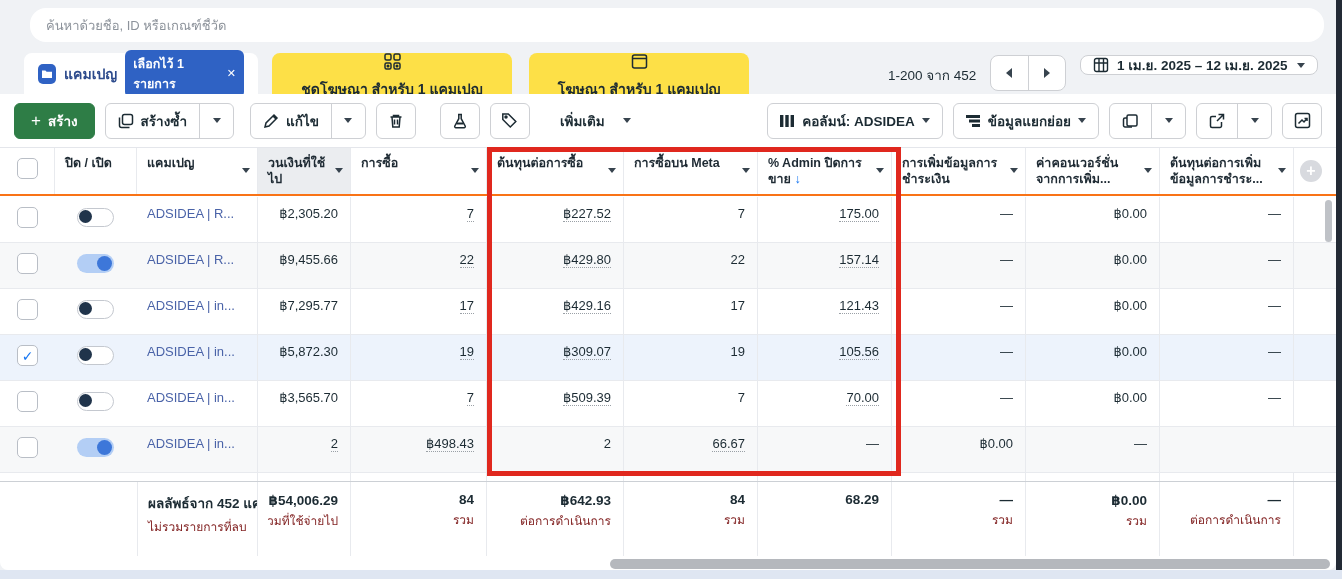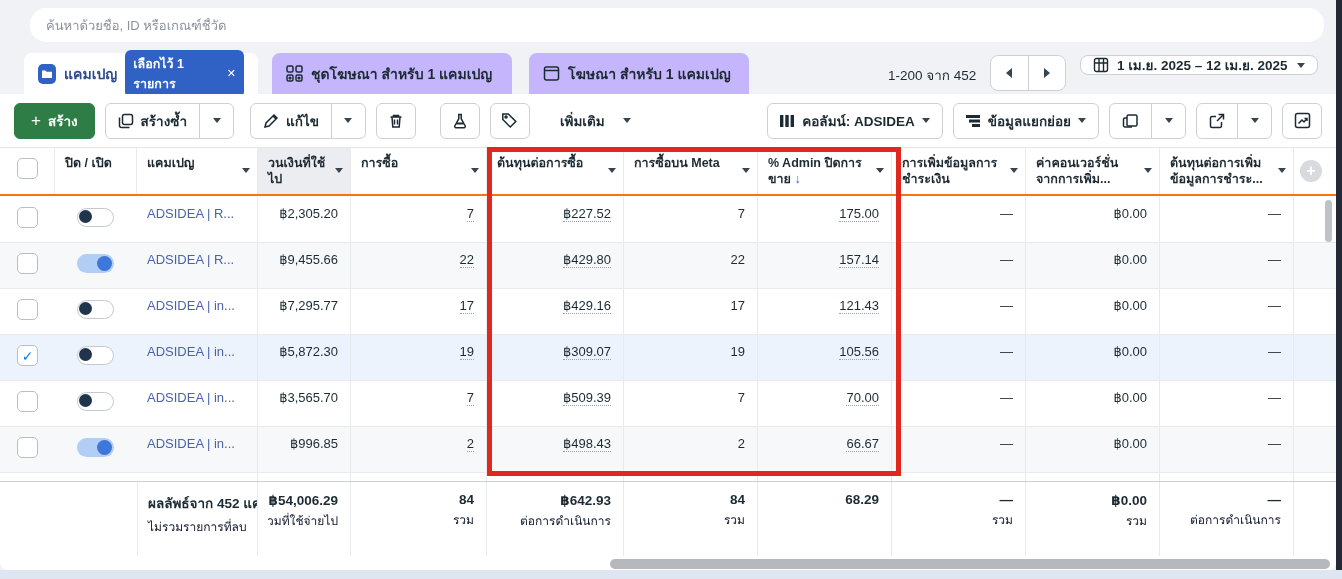--- a/index.html
+++ b/index.html
@@ -7,21 +7,21 @@
   body { font-family:"Liberation Sans","DejaVu Sans",sans-serif; background:#f0f2f5; color:#1c2b33; position:relative; }
 
   
   .search-bar { position:absolute; left:30px; top:8px; width:1294px; height:34px; background:#fff; border-radius:16px; display:flex; align-items:center; }
   .search-bar input { border:0; outline:none; background:transparent; width:100%; padding:0 16px; font-size:13px; color:#1c2b33; font-family:inherit; }
   .search-bar input::placeholder { color:#8d939b; }
 
   
   .tabs-row { position:absolute; left:0; top:53px; width:1342px; height:41px; }
   .tab { position:absolute; top:0; height:41px; background:#fff; border-radius:8px 8px 0 0; display:flex; align-items:center; gap:8px; padding:0 14px; font-size:14px; font-weight:bold; cursor:pointer; }
-  .tab.inactive { background:#c4b5fd; color:#1c2b33; }
+  .tab.inactive { background:#fde047; color:#1c2b33;flex-direction:column; }
   .tab1 { left:24px; width:234px; color:#2c4a8c; }
   .tab2 { left:272px; width:240px; }
   .tab3 { left:529px; width:220px; }
   .tab-badge { background:#2f62c4; color:#fff; font-size:12.5px; font-weight:bold; border-radius:6px; padding:4px 8px; display:flex; align-items:center; gap:8px; }
   .tab-badge .x { font-size:11px; cursor:pointer; }
   .camp-ico { width:20px; height:20px; background:#2f62c4; border-radius:5px; display:flex; align-items:center; justify-content:center; }
 
   .page-range { position:absolute; left:888px; top:11px; font-size:13.5px; color:#1c2b33; }
   .pager { position:absolute; left:990px; top:2px; width:76px; height:36px; background:#fff; border:1px solid #ced0d4; border-radius:8px; display:flex; }
   .pager .pg { flex:1; display:flex; align-items:center; justify-content:center; cursor:pointer; }
@@ -76,21 +76,21 @@
   .tgl { width:37px; height:19px; border-radius:10px; display:inline-block; position:relative; cursor:pointer; }
   .tgl.off { background:#fff; border:1.5px solid #c4c8cf; }
   .tgl.off .knob { position:absolute; left:1px; top:1px; width:13px; height:13px; border-radius:50%; background:#20344b; }
   .tgl.on { background:#b3cef5; }
   .tgl.on .knob { position:absolute; right:2px; top:2px; width:15px; height:15px; border-radius:50%; background:#3d77d9; }
 
   
   .tfoot { position:absolute; left:0; top:387px; width:1336px; height:75px; border-top:1px solid #ccd0d5; background:#fff; }
   .tfoot .c { padding-top:10px; }
   .fmain { font-size:13.5px; font-weight:bold; color:#1c2b33; }
-  .fsub { font-size:12px; color:#0f172a; margin-top:3px; }
+  .fsub { font-size:12px; color:#7f1d1d; margin-top:3px; }
   .clip-left { direction:rtl; overflow:hidden; white-space:nowrap; }
 
   
   .vscroll { position:absolute; left:1325px; top:106px; width:7px; height:42px; border-radius:4px; background:#bfc2c7; cursor:pointer; }
   .hscroll { position:absolute; left:610px; top:465px; width:720px; height:10px; border-radius:5px; background:#b5b8bd; cursor:pointer; }
 
   
   .red-box { position:absolute; left:487px; top:147px; width:414px; height:329px; border:5px solid #e0281e; pointer-events:none; z-index:50; }
 
   
@@ -377,21 +377,20 @@
       <div class="c num">—</div>
       <div class="c num">฿0.00</div>
       <div class="c num">—</div>
       <div></div>
     </div>
 
     <div class="row grid zebra">
       <div class="c-check"><span class="cb"></span></div>
       <div class="c-toggle"><span class="tgl on"><span class="knob"></span></span></div>
       <div class="c"><a>ADSIDEA | in...</a></div>
-      <div class="c num">฿996.85</div>
       <div class="c num"><span class="dot">2</span></div>
       <div class="c num"><span class="dot">฿498.43</span></div>
       <div class="c num">2</div>
       <div class="c num"><span class="dot">66.67</span></div>
       <div class="c num">—</div>
       <div class="c num">฿0.00</div>
       <div class="c num">—</div>
       <div></div>
     </div>
 

